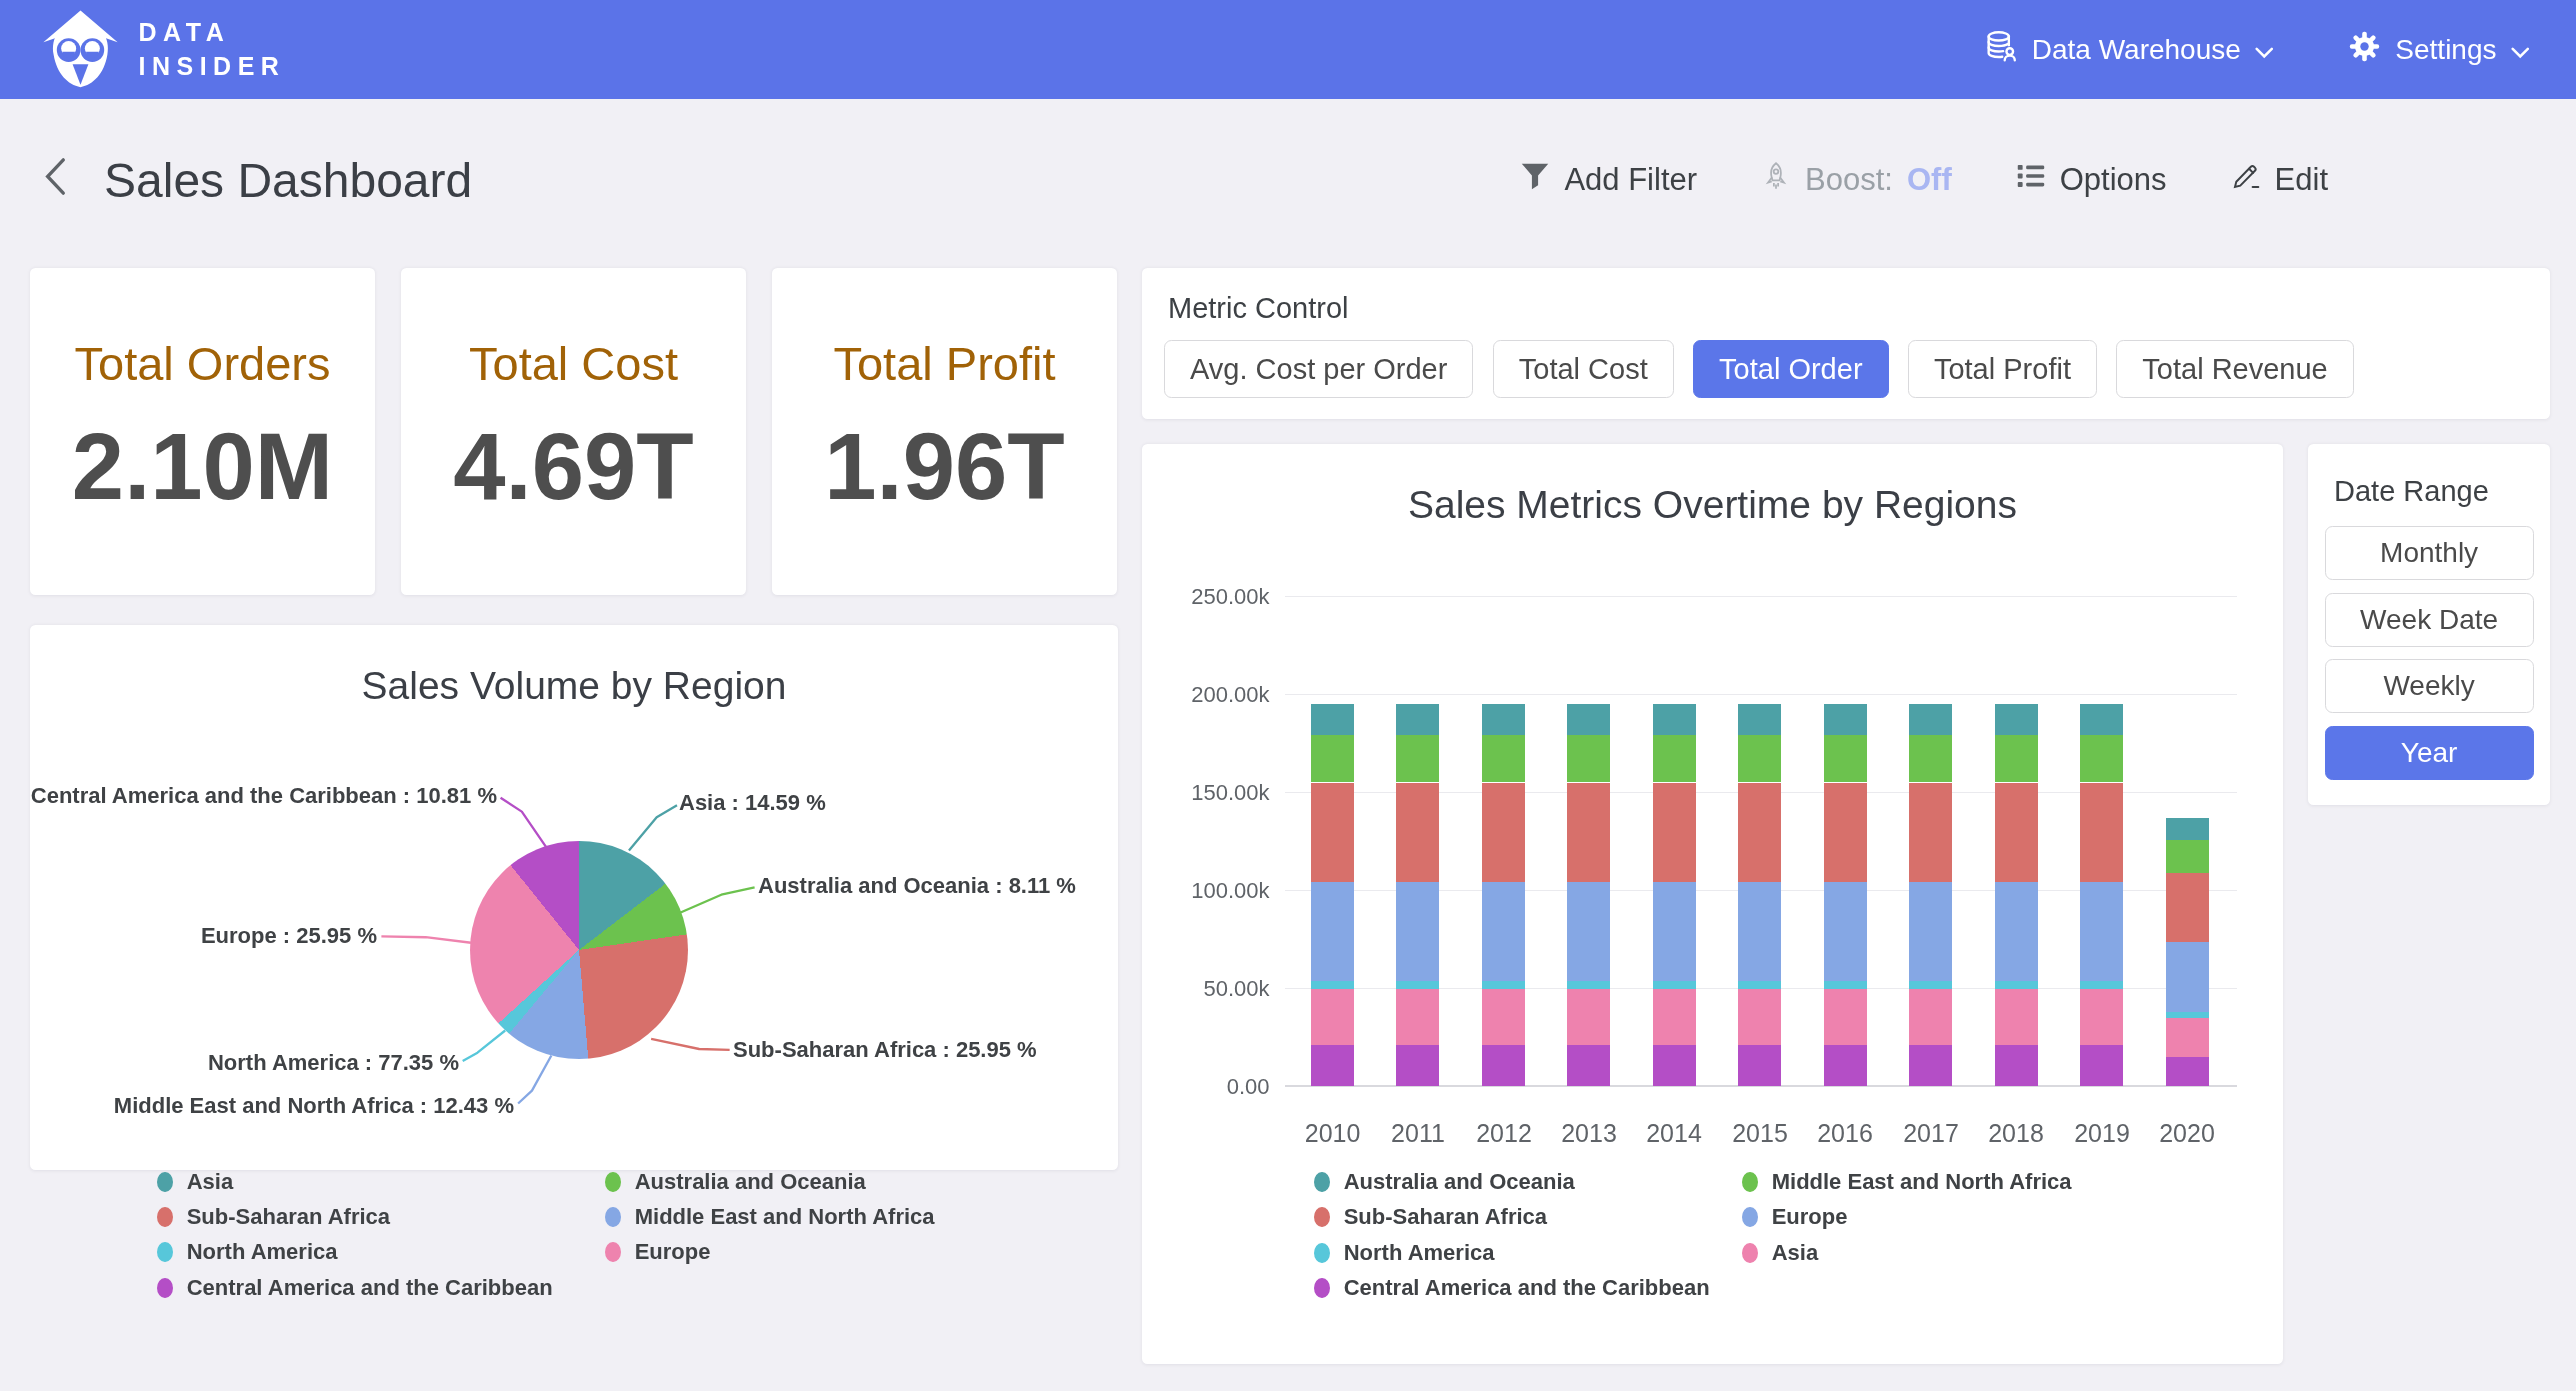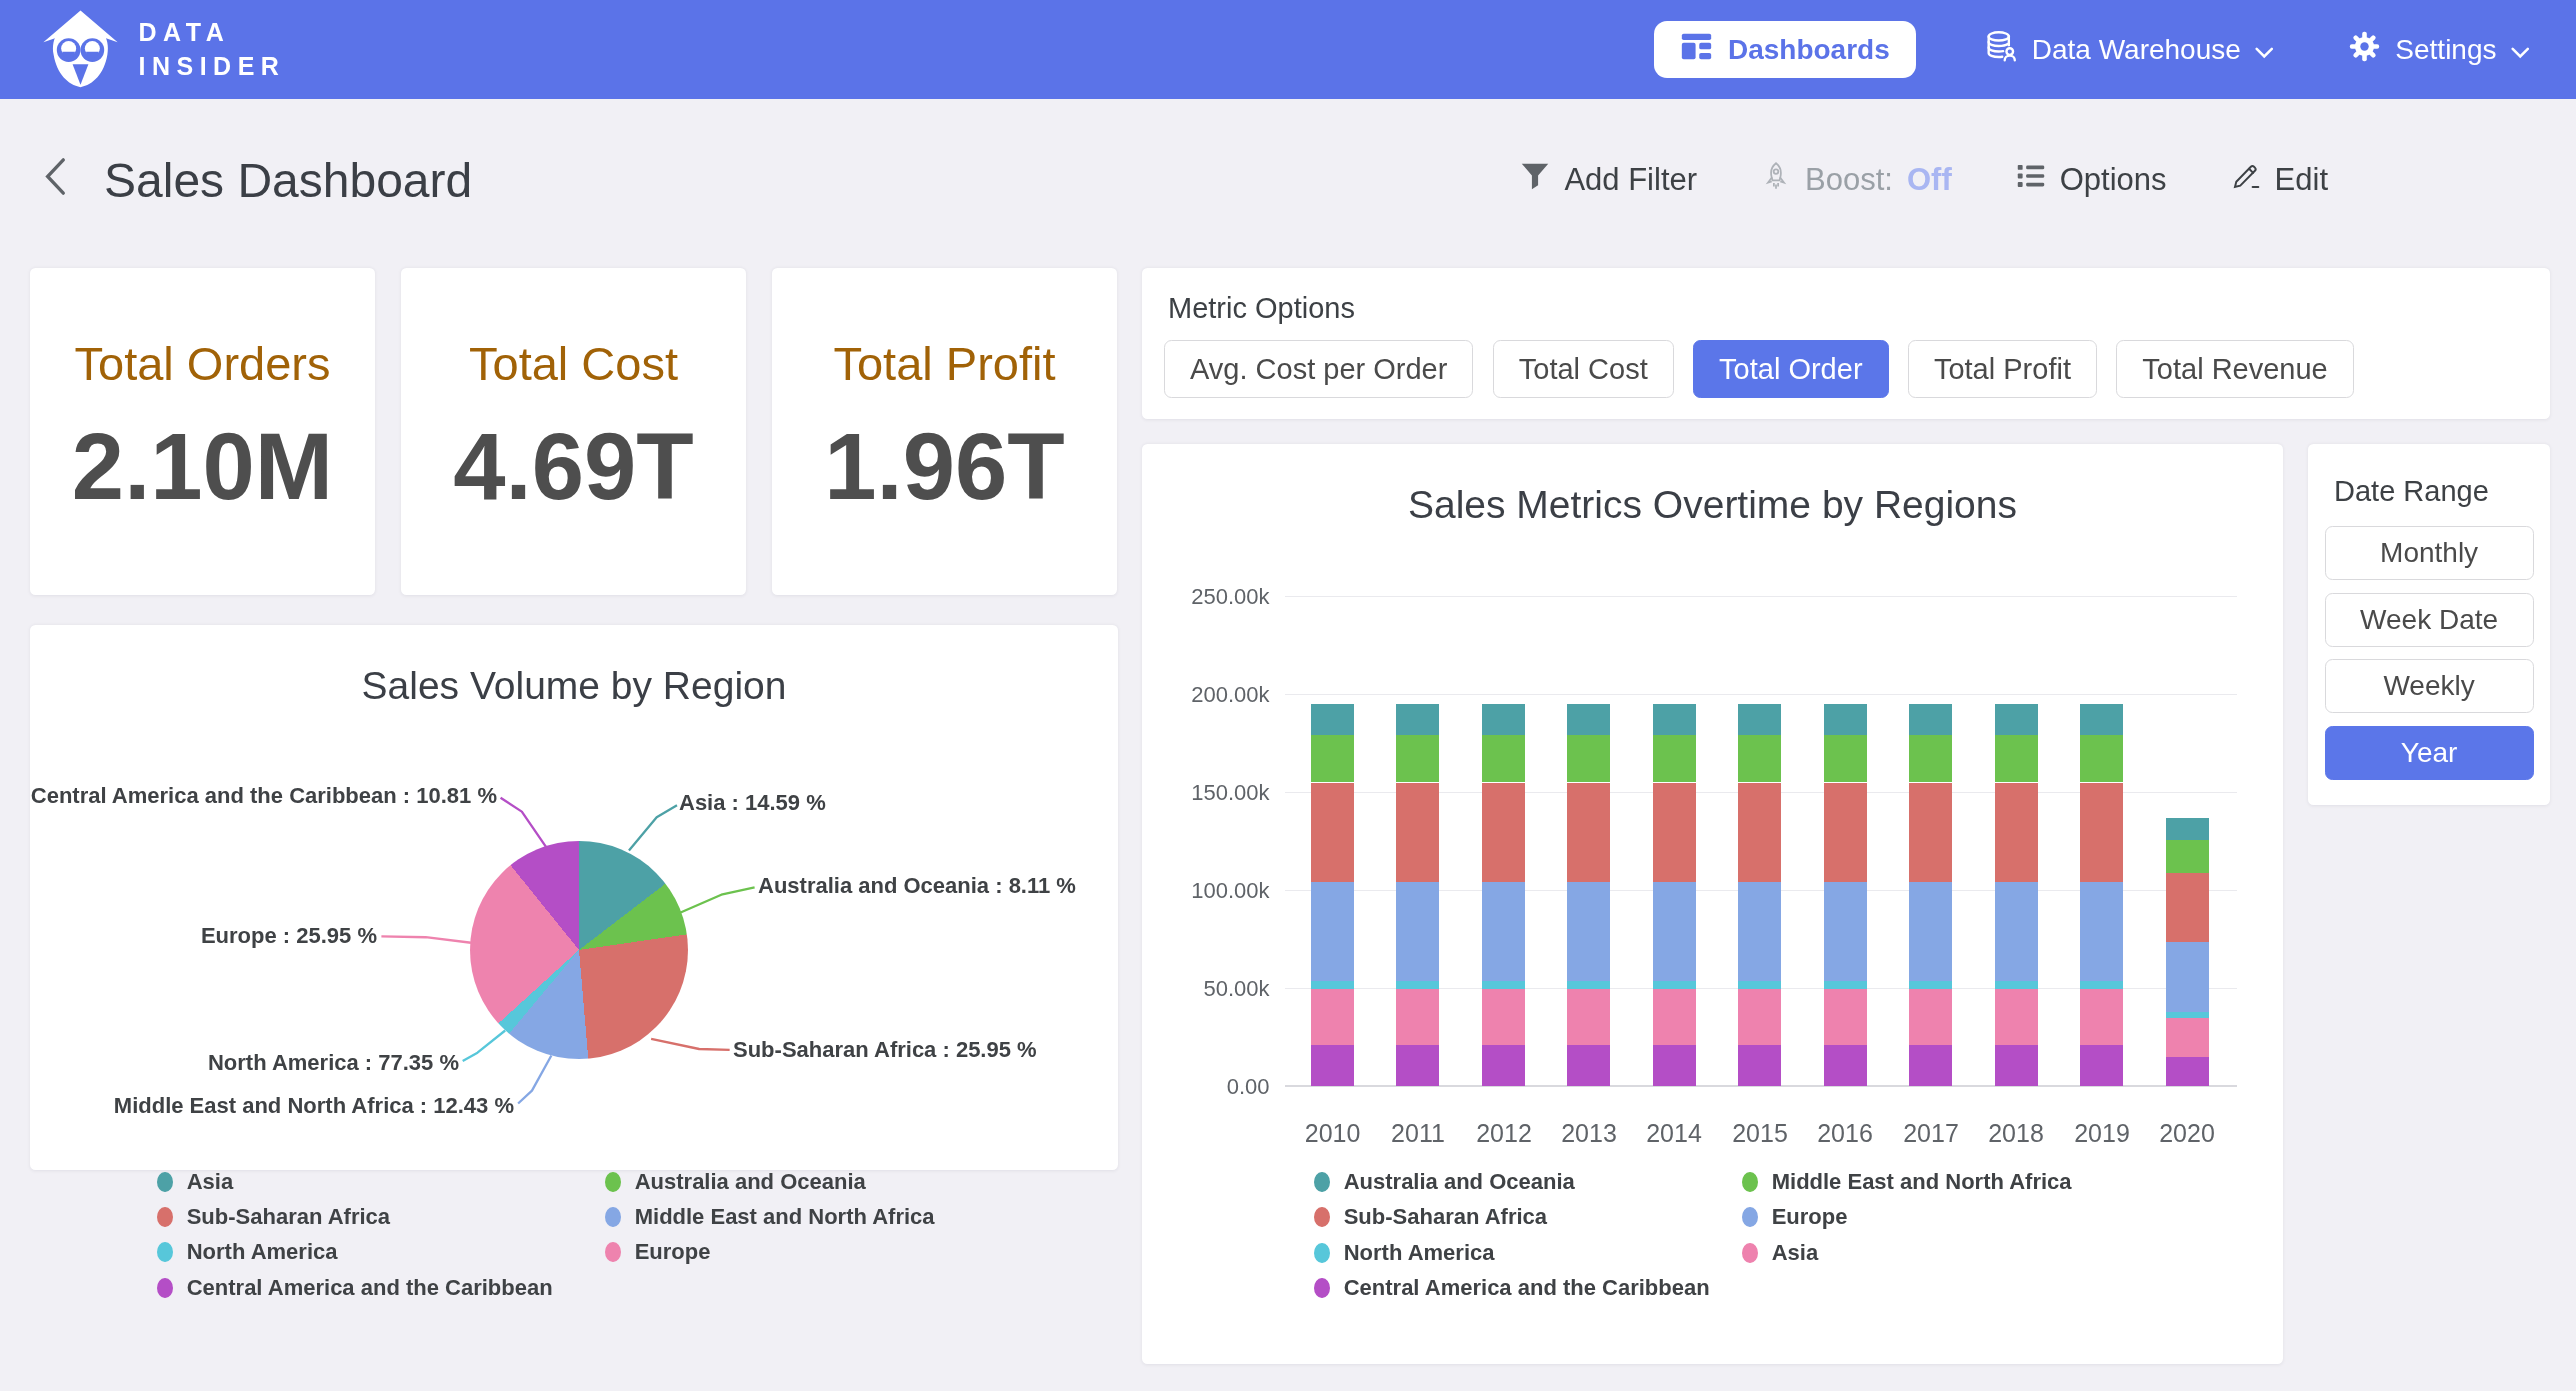--- a/index.html
+++ b/index.html
@@ -98,31 +98,20 @@
         <path d="M57 54 a8 8 0 0 0 16 0 z" fill="#5b73e8"></path>
         <polygon points="50,96 40,70 60,70" fill="#5b73e8"></polygon>
       </svg>
     </span>
     <div class="brand-text">
       <div>DATA</div>
       <div>INSIDER</div>
     </div>
   </div>
   <div class="nav-right">
-    <button class="nav-pill">
-      <span>
-        <svg viewBox="0 0 36 36" width="33" height="33" fill="#5b73e8">
-          <rect x="2" y="4" width="32" height="7" rx="2"></rect>
-          <rect x="2" y="14" width="15" height="18" rx="2"></rect>
-          <rect x="21" y="14" width="13" height="7" rx="2"></rect>
-          <rect x="21" y="25" width="13" height="7" rx="2"></rect>
-        </svg>
-      </span>
-      <span>Dashboards</span>
-    </button>
     <button class="nav-link">
       <span>
         <svg viewBox="0 0 36 36" width="33" height="33" fill="none" stroke="#ffffff" stroke-width="2.6" stroke-linecap="round">
           <ellipse cx="15" cy="7" rx="11" ry="4.5"></ellipse>
           <path d="M4 7 V25 c0 2.5 4.8 4.5 11 4.5 1.3 0 2.6-.1 3.8-.3"></path>
           <path d="M26 7 V16.5"></path>
           <path d="M4 13 c0 2.5 4.8 4.5 11 4.5 4.2 0 7.9-.9 9.8-2.2"></path>
           <path d="M4 19 c0 2.5 4.8 4.5 11 4.5 1.7 0 3.3-.15 4.8-.4"></path>
           <circle cx="27" cy="23.5" r="3.6"></circle>
           <path d="M21.5 33 c0-3 2.4-5 5.5-5 s5.5 2 5.5 5"></path>
@@ -221,21 +210,21 @@
 <div class="card kpi-card" id="kpi-2">
   <div class="kpi-label">Total Cost</div>
   <div class="kpi-value">4.69T</div>
 </div>
 <div class="card kpi-card" id="kpi-3">
   <div class="kpi-label">Total Profit</div>
   <div class="kpi-value">1.96T</div>
 </div>
 
 <div class="card" id="metric-card">
-  <div class="panel-title">Metric Options</div>
+  <div class="panel-title">Metric Control</div>
   <div class="metric-buttons" id="metric-buttons">
       <button class="pill-btn">Avg. Cost per Order</button>
       <button class="pill-btn">Total Cost</button>
       <button class="pill-btn selected">Total Order</button>
       <button class="pill-btn">Total Profit</button>
       <button class="pill-btn">Total Revenue</button>
     </div>
 </div>
 
 <div class="card" id="pie-card">

